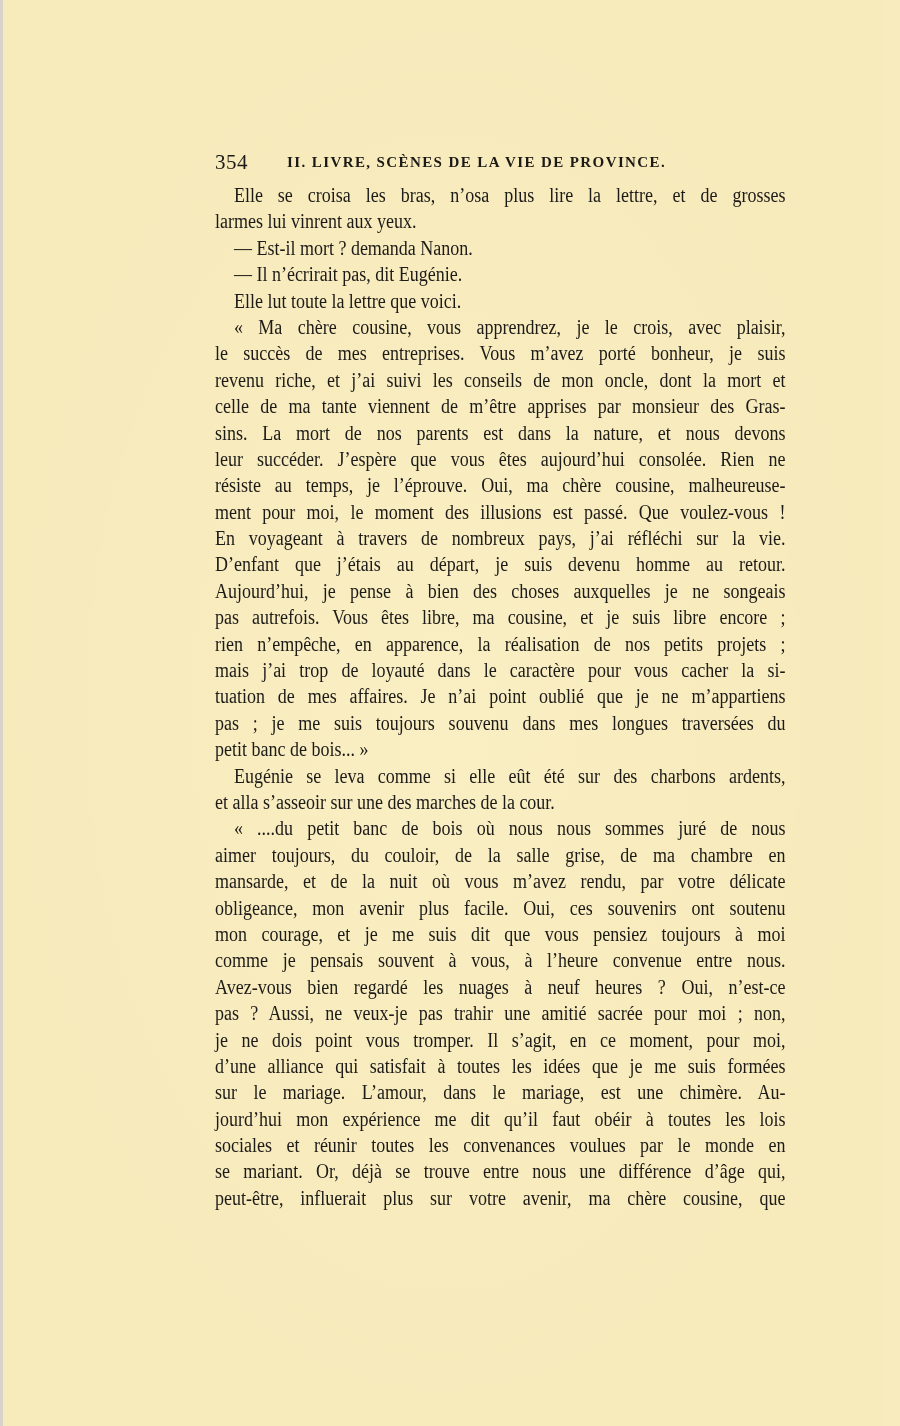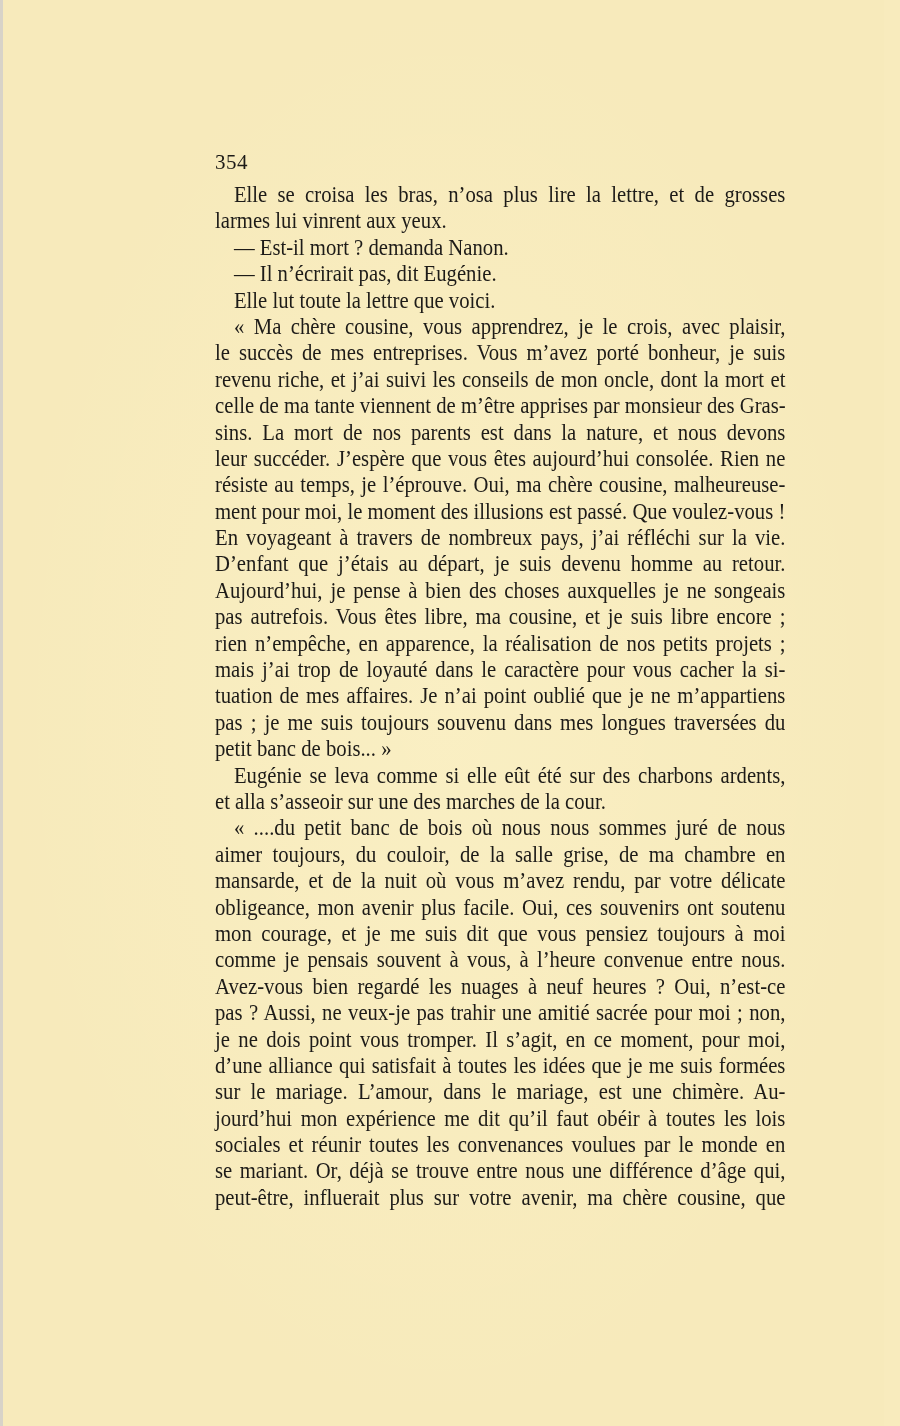--- a/index.html
+++ b/index.html
@@ -24,36 +24,37 @@
     position: absolute; left: 0; top: 0;
     font-size: 21px; letter-spacing: 0.5px;
   }
   .head-title {
     position: absolute; left: 72px; top: 4px;
     font-size: 15px; font-weight: bold; letter-spacing: 1.4px;
   }
   .text-block {
     position: absolute; left: 212px; top: 182px; width: 571px;
     font-family: "Liberation Serif", serif;
-    font-size: 23px; color: #1d1b18;
+    font-size: 20px; color: #1d1b18;
   }
   .line {
     display: block; height: 26.4px; line-height: 26.4px;
     white-space: nowrap; text-align: justify; text-align-last: justify;
     transform: scaleX(0.9); transform-origin: left center; width: 111%;
   }
   .line.last { text-align-last: left; }
   .line.indent { padding-left: 21px; box-sizing: border-box; }
 </style>
 </head>
 <body>
 
 <div class="page">
   <div class="running-head">
     <span class="page-number">354</span>
+    <span class="head-title">II. LIVRE, SCÈNES DE LA VIE DE PROVINCE.</span>
   </div>
   <div class="text-block" id="text-block">
       <span class="line indent">Elle se croisa les bras, n’osa plus lire la lettre, et de grosses</span>
       <span class="line last">larmes lui vinrent aux yeux.</span>
       <span class="line indent last">— Est-il mort ? demanda Nanon.</span>
       <span class="line indent last">— Il n’écrirait pas, dit Eugénie.</span>
       <span class="line indent last">Elle lut toute la lettre que voici.</span>
       <span class="line indent">« Ma chère cousine, vous apprendrez, je le crois, avec plaisir,</span>
       <span class="line">le succès de mes entreprises. Vous m’avez porté bonheur, je suis</span>
       <span class="line">revenu riche, et j’ai suivi les conseils de mon oncle, dont la mort et</span>

